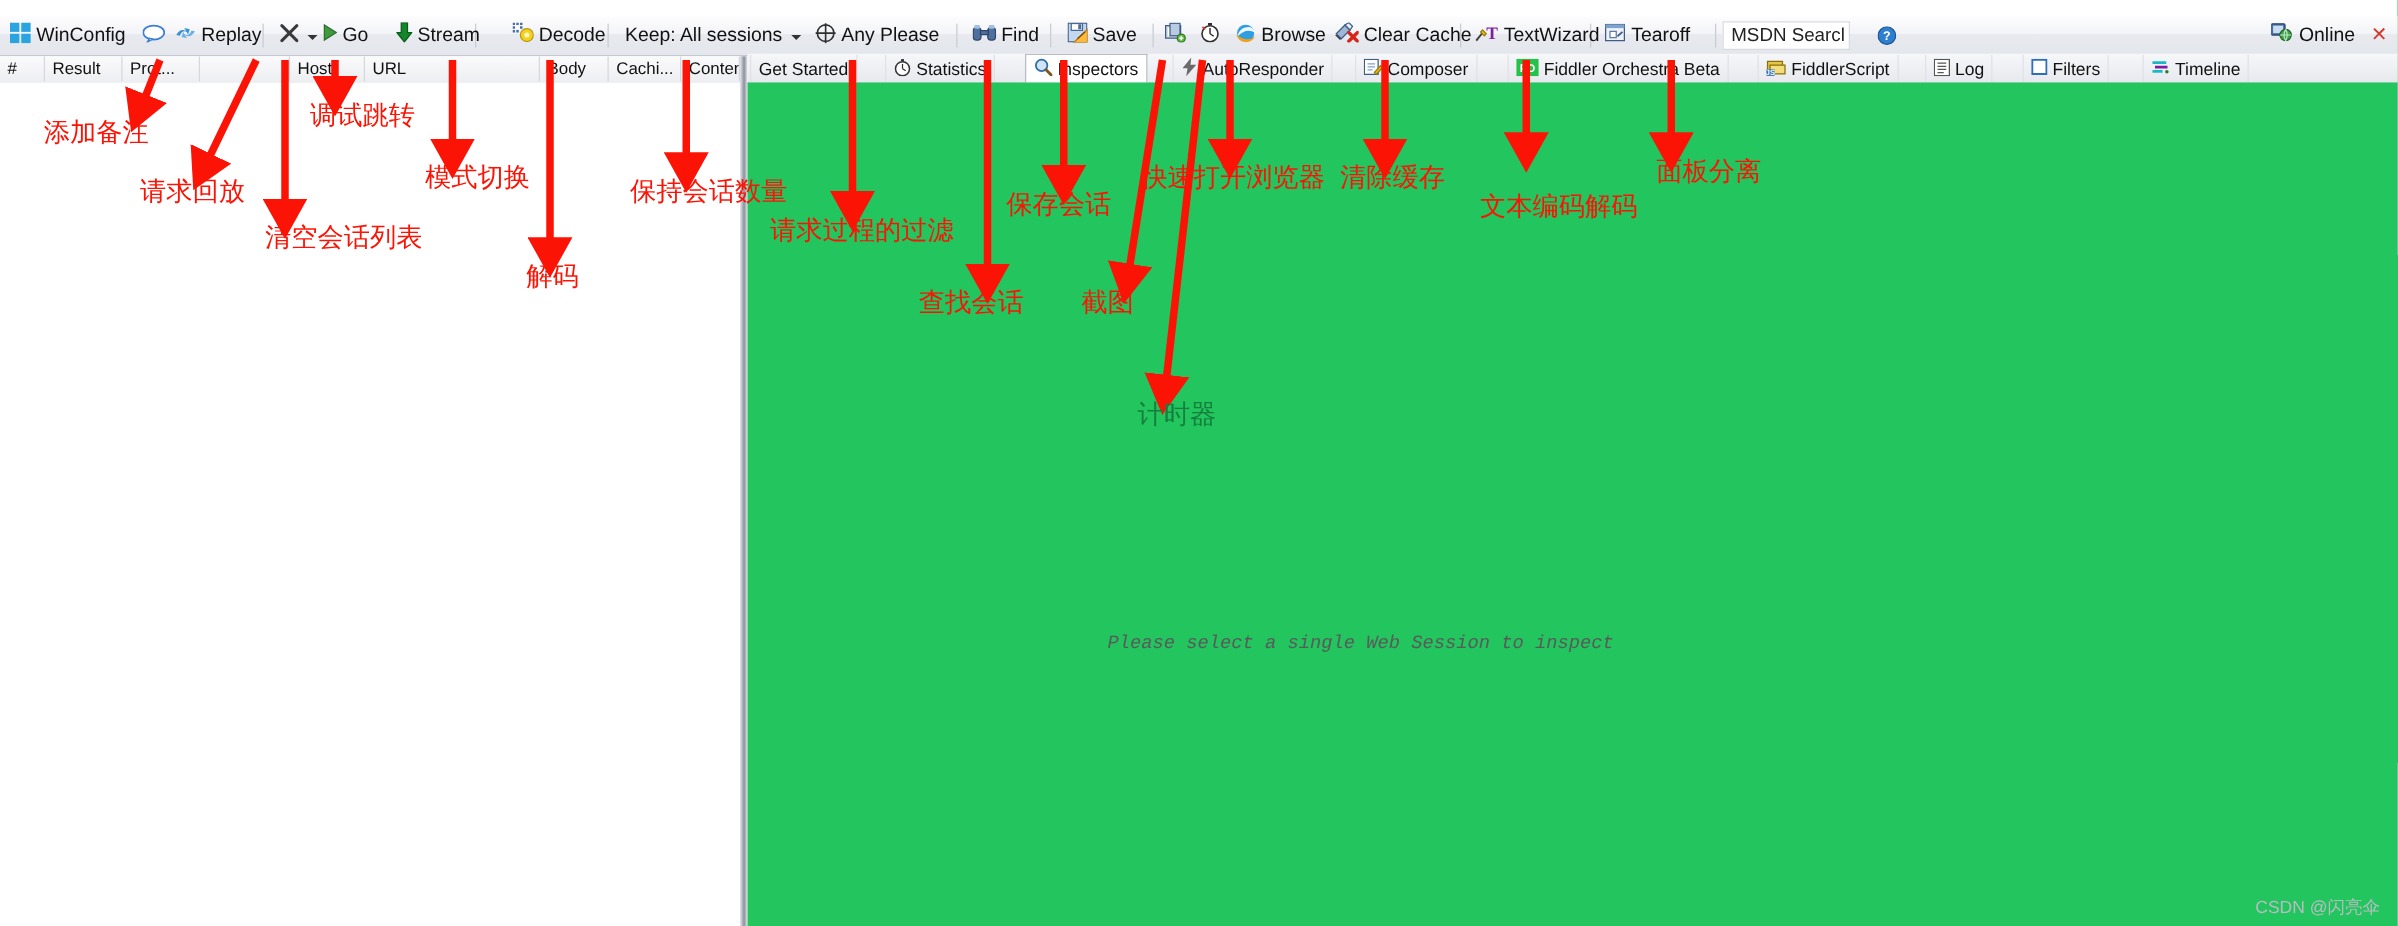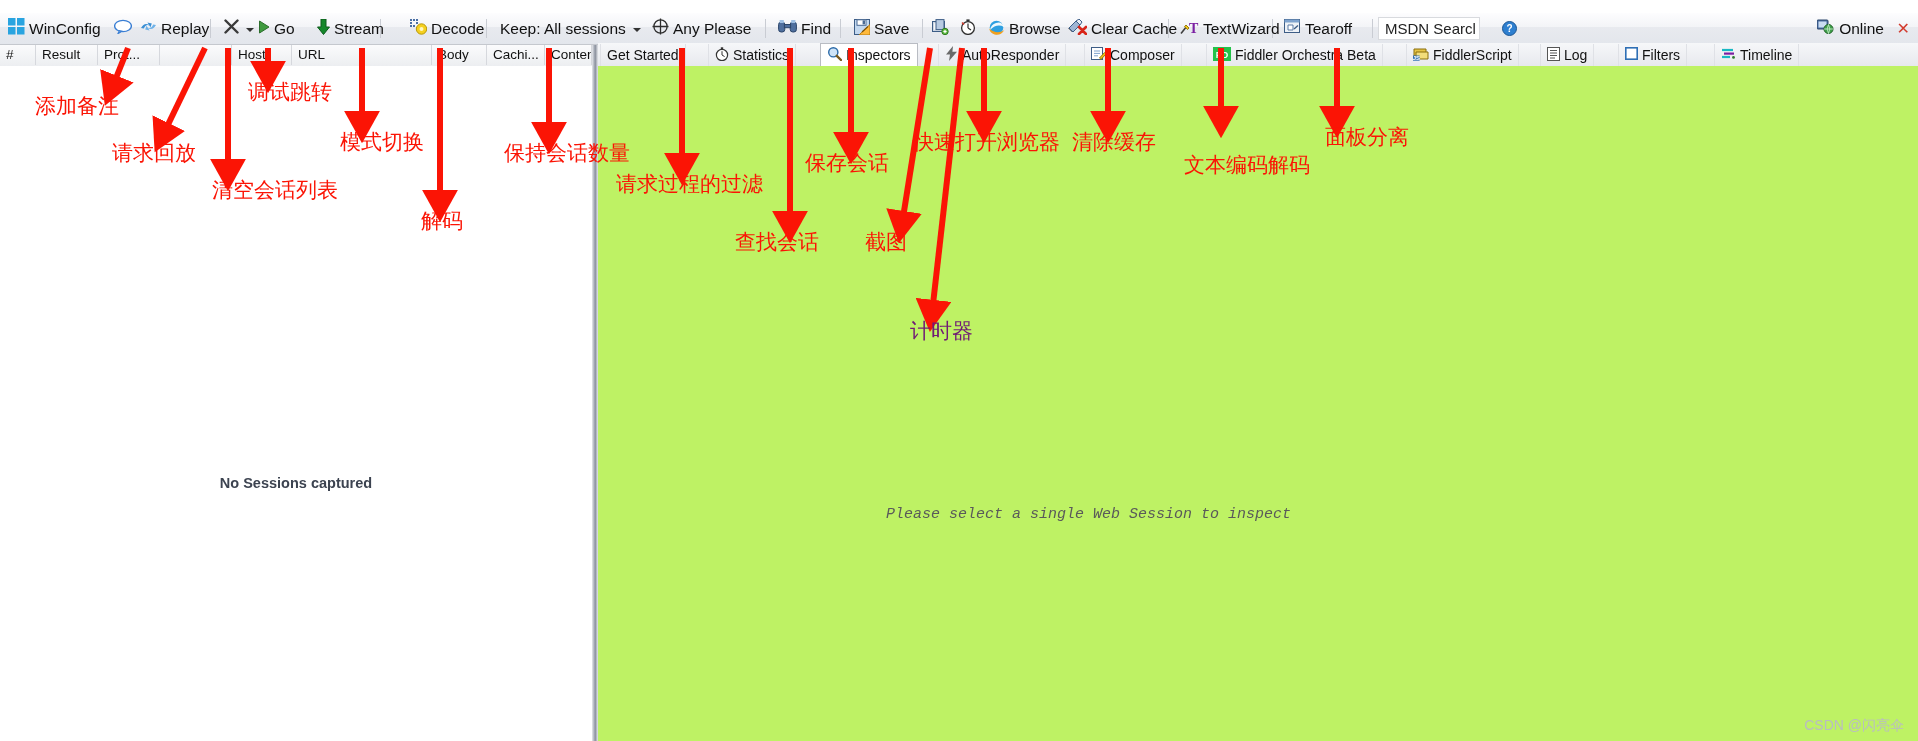--- a/index.html
+++ b/index.html
@@ -101,21 +101,21 @@
     font-size:14px;color:#111;padding:0 6px;box-sizing:border-box;
     border-left:1px solid #dfe1e6;border-right:1px solid #dfe1e6;
   }
   .tab.sel{
     background:#fff;border:1px solid #b9bcc3;border-bottom:1px solid #fff;
     top:0;height:24px;
   }
 
   
   .inspector{
-    position:absolute;left:598px;top:66px;width:1320px;height:675px;background:#bef264;
+    position:absolute;left:598px;top:66px;width:1320px;height:675px;background:#22c55e;
   }
   .inspector .hint{
     position:absolute;left:288px;top:440px;
     font-family:"Liberation Mono","DejaVu Sans Mono",monospace;
     font-style:italic;font-size:15px;color:#5a5a5a;white-space:nowrap;
   }
 
   
   .anno{position:absolute;inset:0;pointer-events:none;}
   .anno-label{
@@ -313,21 +313,20 @@
       <div class="ch" style="left: 160px; width: 72px;"></div>
       <div class="ch" style="left: 232px; width: 60px;">Host</div>
       <div class="ch" style="left: 292px; width: 140px;">URL</div>
       <div class="ch" style="left: 432px; width: 55px;">Body</div>
       <div class="ch" style="left: 487px; width: 58px;">Cachi...</div>
       <div class="ch" style="left: 545px; width: 47px;">Content-</div>
     </div>
 
   <div class="sessionpane">
     <div class="nosessions">
-      <div>No Sessions captured</div>
     </div>
   </div>
 
   <div class="splitter"></div>
 
   <div class="tabstrip" id="tabstrip">
       <div class="tab" style="left: 2px;">
         <span>Get Started</span>
       </div>
       <div class="tab" style="left: 110px;">
@@ -431,21 +430,21 @@
       <div class="anno-label" style="left: 112px; top: 143px; color: rgb(251, 20, 5);">请求回放</div>
       <div class="anno-label" style="left: 212px; top: 180px; color: rgb(251, 20, 5);">清空会话列表</div>
       <div class="anno-label" style="left: 248px; top: 82px; color: rgb(251, 20, 5);">调试跳转</div>
       <div class="anno-label" style="left: 340px; top: 132px; color: rgb(251, 20, 5);">模式切换</div>
       <div class="anno-label" style="left: 421px; top: 211px; color: rgb(251, 20, 5);">解码</div>
       <div class="anno-label" style="left: 504px; top: 143px; color: rgb(251, 20, 5);">保持会话数量</div>
       <div class="anno-label" style="left: 616px; top: 174px; color: rgb(251, 20, 5);">请求过程的过滤</div>
       <div class="anno-label" style="left: 735px; top: 232px; color: rgb(251, 20, 5);">查找会话</div>
       <div class="anno-label" style="left: 805px; top: 153px; color: rgb(251, 20, 5);">保存会话</div>
       <div class="anno-label" style="left: 865px; top: 232px; color: rgb(251, 20, 5);">截图</div>
-      <div class="anno-label" style="left: 910px; top: 321px; color: #701a75;">计时器</div>
+      <div class="anno-label" style="left: 910px; top: 321px; color: #15803d;">计时器</div>
       <div class="anno-label" style="left: 913px; top: 132px; color: rgb(251, 20, 5);">快速打开浏览器</div>
       <div class="anno-label" style="left: 1072px; top: 132px; color: rgb(251, 20, 5);">清除缓存</div>
       <div class="anno-label" style="left: 1184px; top: 127px; color: rgb(251, 20, 5); margin-top: 28px;">文本编码解码</div>
       <div class="anno-label" style="left: 1325px; top: 127px; color: rgb(251, 20, 5);">面板分离</div>
     </div>
 
   <div class="watermark">CSDN @闪亮伞</div>
 
 </div>
 

